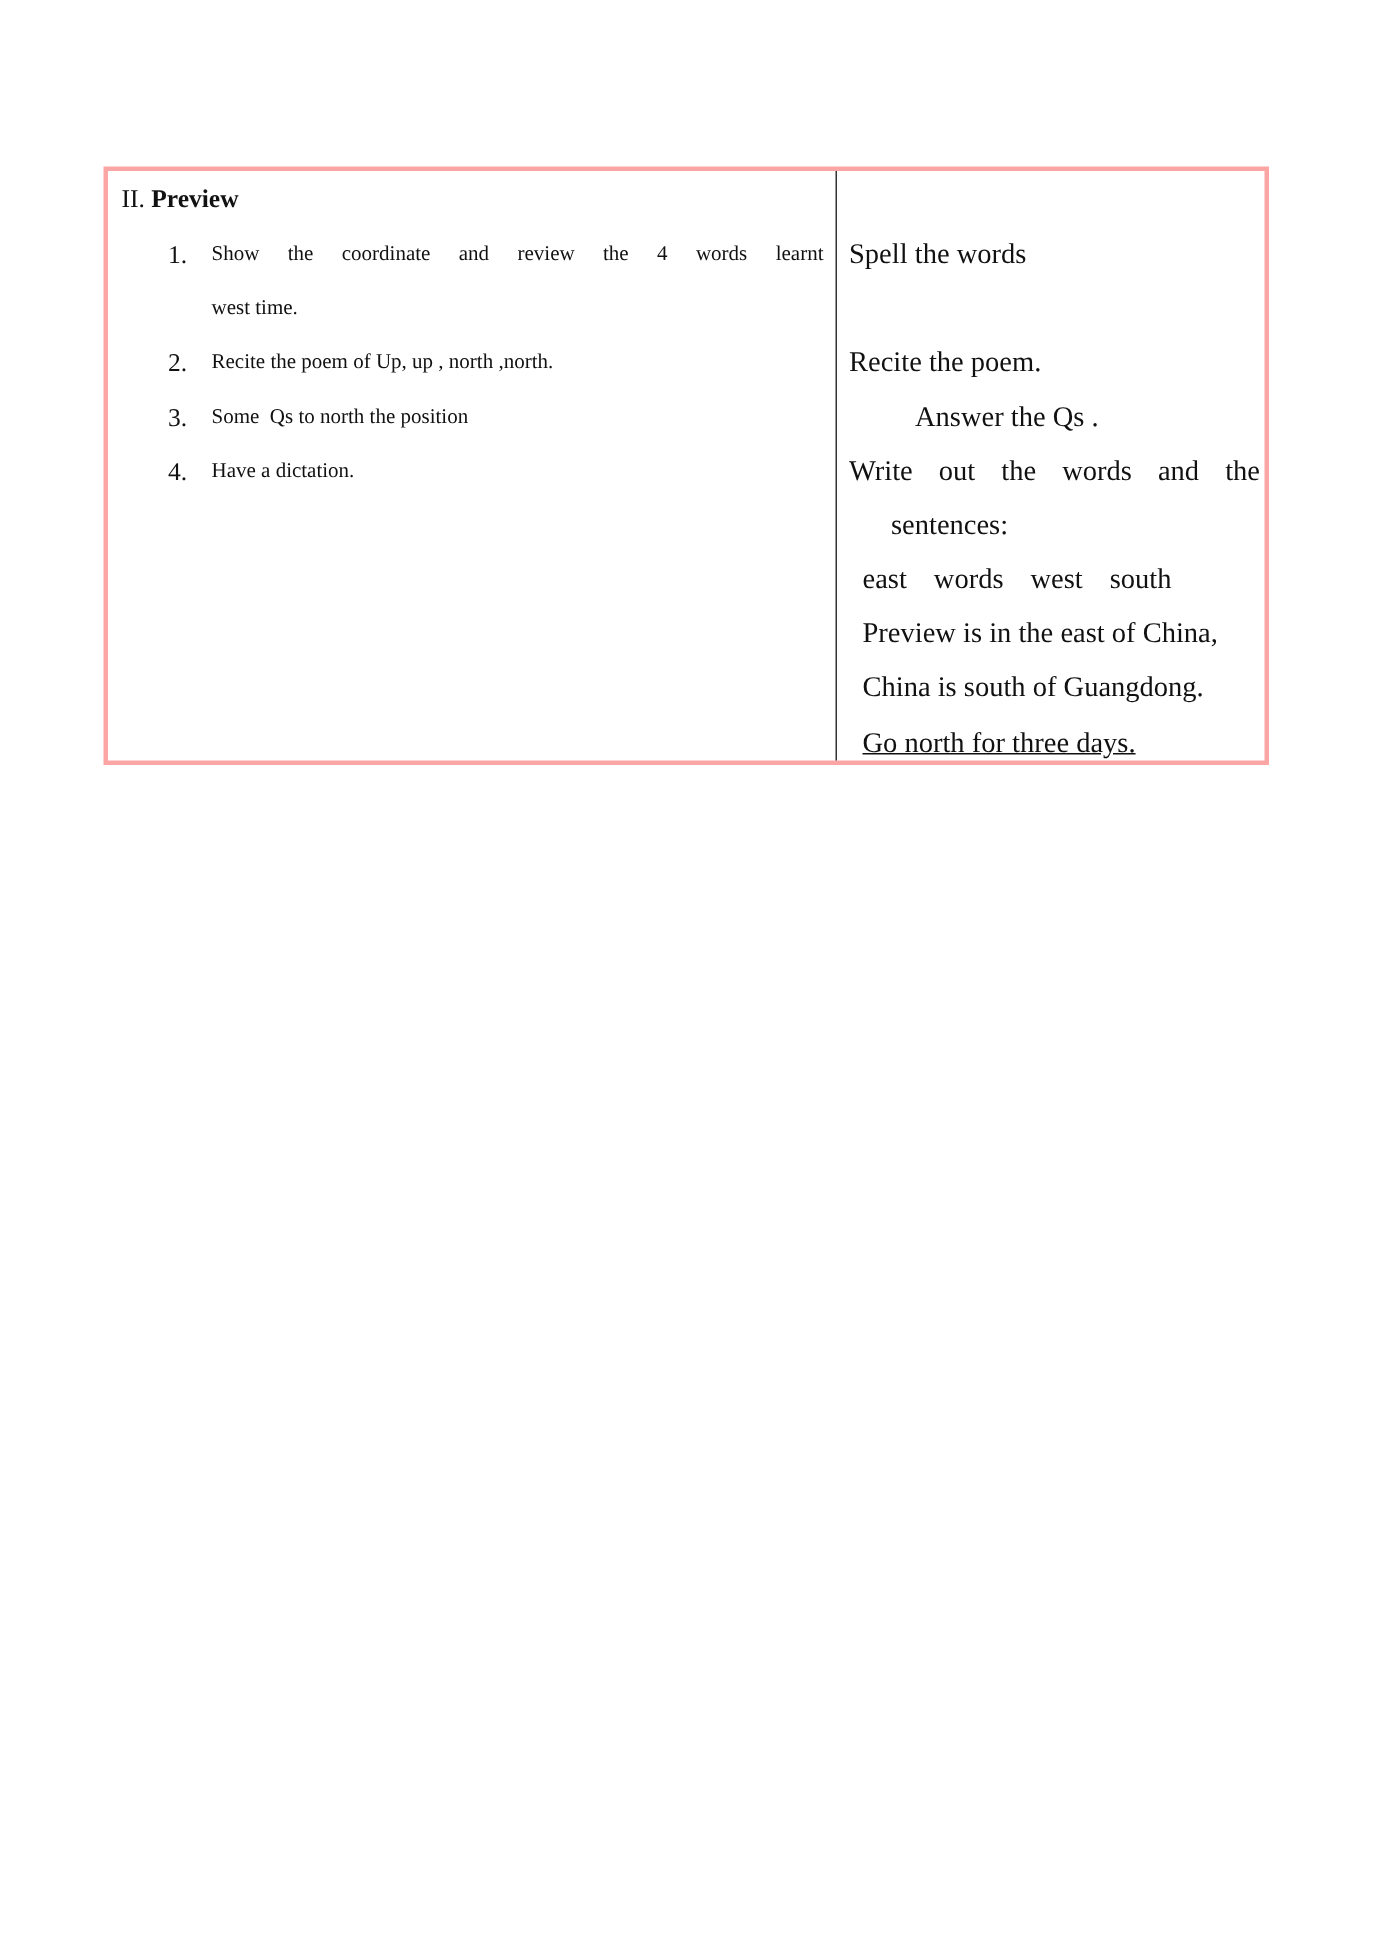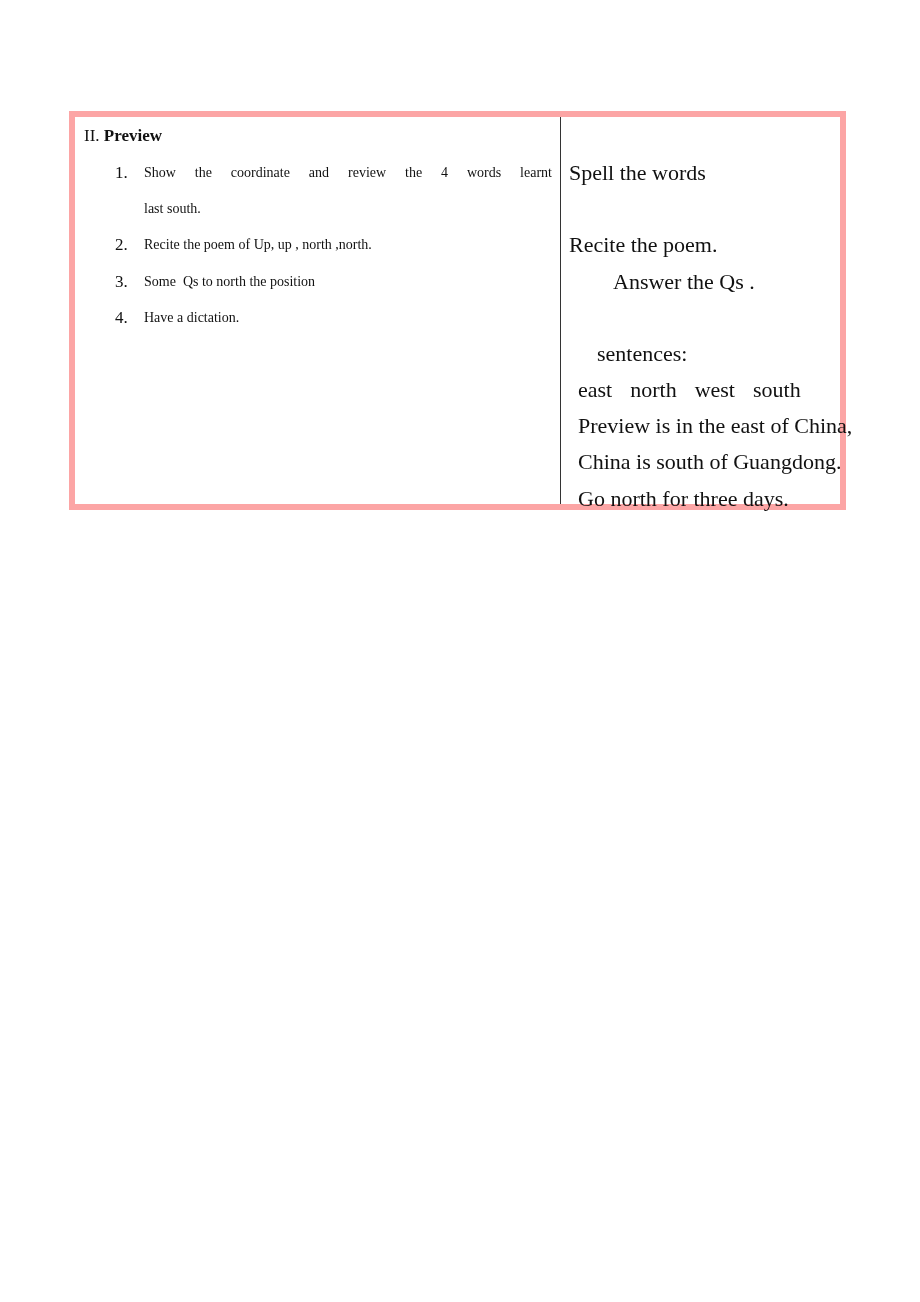--- a/index.html
+++ b/index.html
@@ -14,21 +14,21 @@
       font-family: "Liberation Serif", "DejaVu Serif", serif;
       color: #111111;
       overflow: hidden;
     }
     .page-table {
       position: absolute;
       left: 69px;
       top: 111px;
       width: 777px;
       height: 399px;
-      border: 6px solid #fca5a5;
+      border: 3px solid #fca5a5;
       box-sizing: border-box;
     }
     .col-left {
       position: absolute;
       left: 0;
       top: 0;
       width: 486px;
       height: 100%;
       border-right: 1px solid #333333;
       box-sizing: border-box;
@@ -66,21 +66,21 @@
       left: 69px;
       white-space: nowrap;
     }
     .justified {
       width: 408px;
       text-align: justify;
       text-align-last: justify;
     }
     .rline {
       position: absolute;
-      font-size: 22px;
+      font-size: 19px;
       line-height: 20px;
       left: 8px;
       white-space: nowrap;
     }
     .rjust {
       width: 274px;
       text-align: justify;
       text-align-last: justify;
     }
     .indent {
@@ -96,21 +96,21 @@
 <body>
 
 <div class="page-table">
 
   <div class="col-left">
     <div class="line section-title"><span>II.</span> <b>Preview</b></div>
 
     <div>
       <span class="num" style="top:46px;">1.</span>
       <span class="item-text justified" style="top:46px;">Show the coordinate and review the 4 words learnt</span>
-      <span class="item-text" style="top:82px;">last south.</span>
+      <span class="item-text" style="top:82px;">west time.</span>
     </div>
 
     <div>
       <span class="num" style="top:118px;">2.</span>
       <span class="item-text" style="top:118px;">Recite the poem of Up, up , north ,north.</span>
     </div>
 
     <div>
       <span class="num" style="top:155px;">3.</span>
       <span class="item-text" style="top:155px; white-space:pre;">Some  Qs to north the position</span>
@@ -119,24 +119,25 @@
     <div>
       <span class="num" style="top:191px;">4.</span>
       <span class="item-text" style="top:191px;">Have a dictation.</span>
     </div>
   </div>
 
   <div class="col-right">
     <span class="rline" style="top:46px;">Spell the words</span>
     <span class="rline" style="top:118px;">Recite the poem.</span>
     <span class="rline" style="top:155px;margin-left:44px;">Answer the Qs .</span>
+    <span class="rline rjust" style="top:191px;">Write out the words and the</span>
     <span class="rline" style="top:227px;margin-left:28px;">sentences:</span>
 
     <div class="rline indent dict-words" style="top:263px;">
-      <span>east</span><span>north</span><span>west</span><span>south</span>
+      <span>east</span><span>words</span><span>west</span><span>south</span>
     </div>
 
     <span class="rline indent" style="top:299px;">Preview is in the east of China,</span>
     <span class="rline indent" style="top:335px;">China is south of Guangdong.</span>
-    <span class="rline indent" style="top:372px;">Go north for three days.</span>
+    <span class="rline indent" style="top:372px;text-decoration:underline;">Go north for three days.</span>
   </div>
 
 </div>
 
 </body></html>

